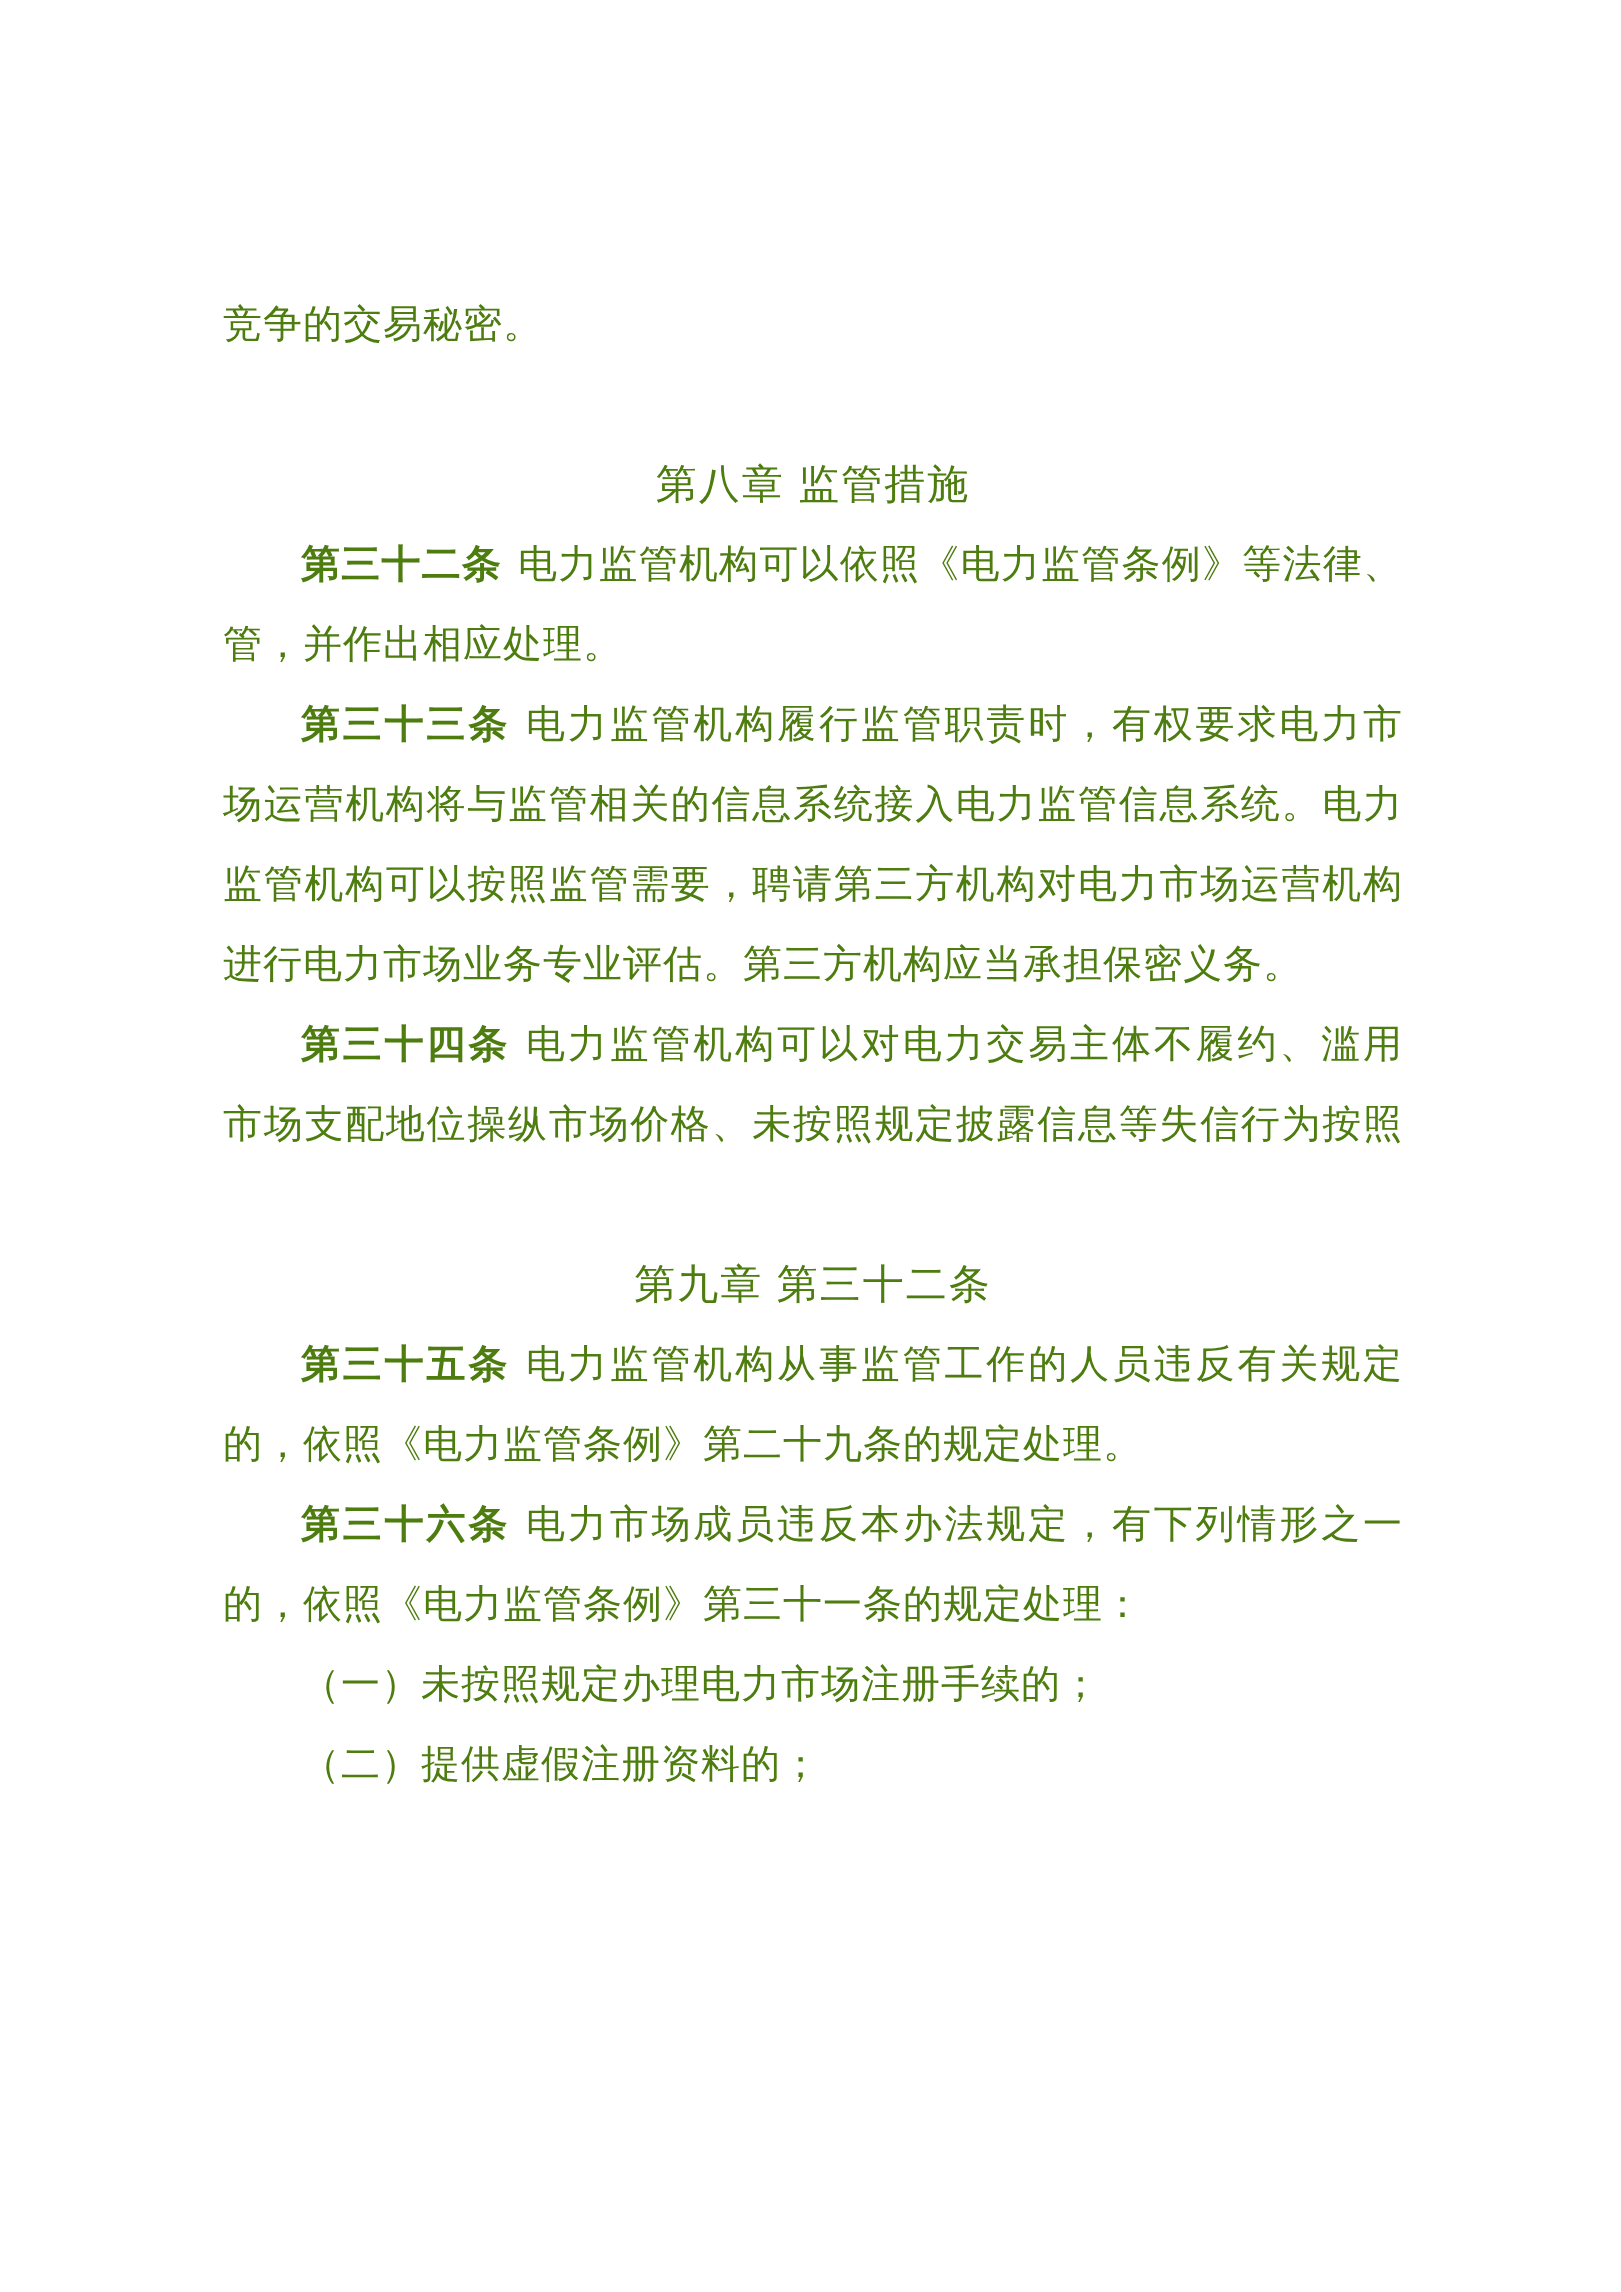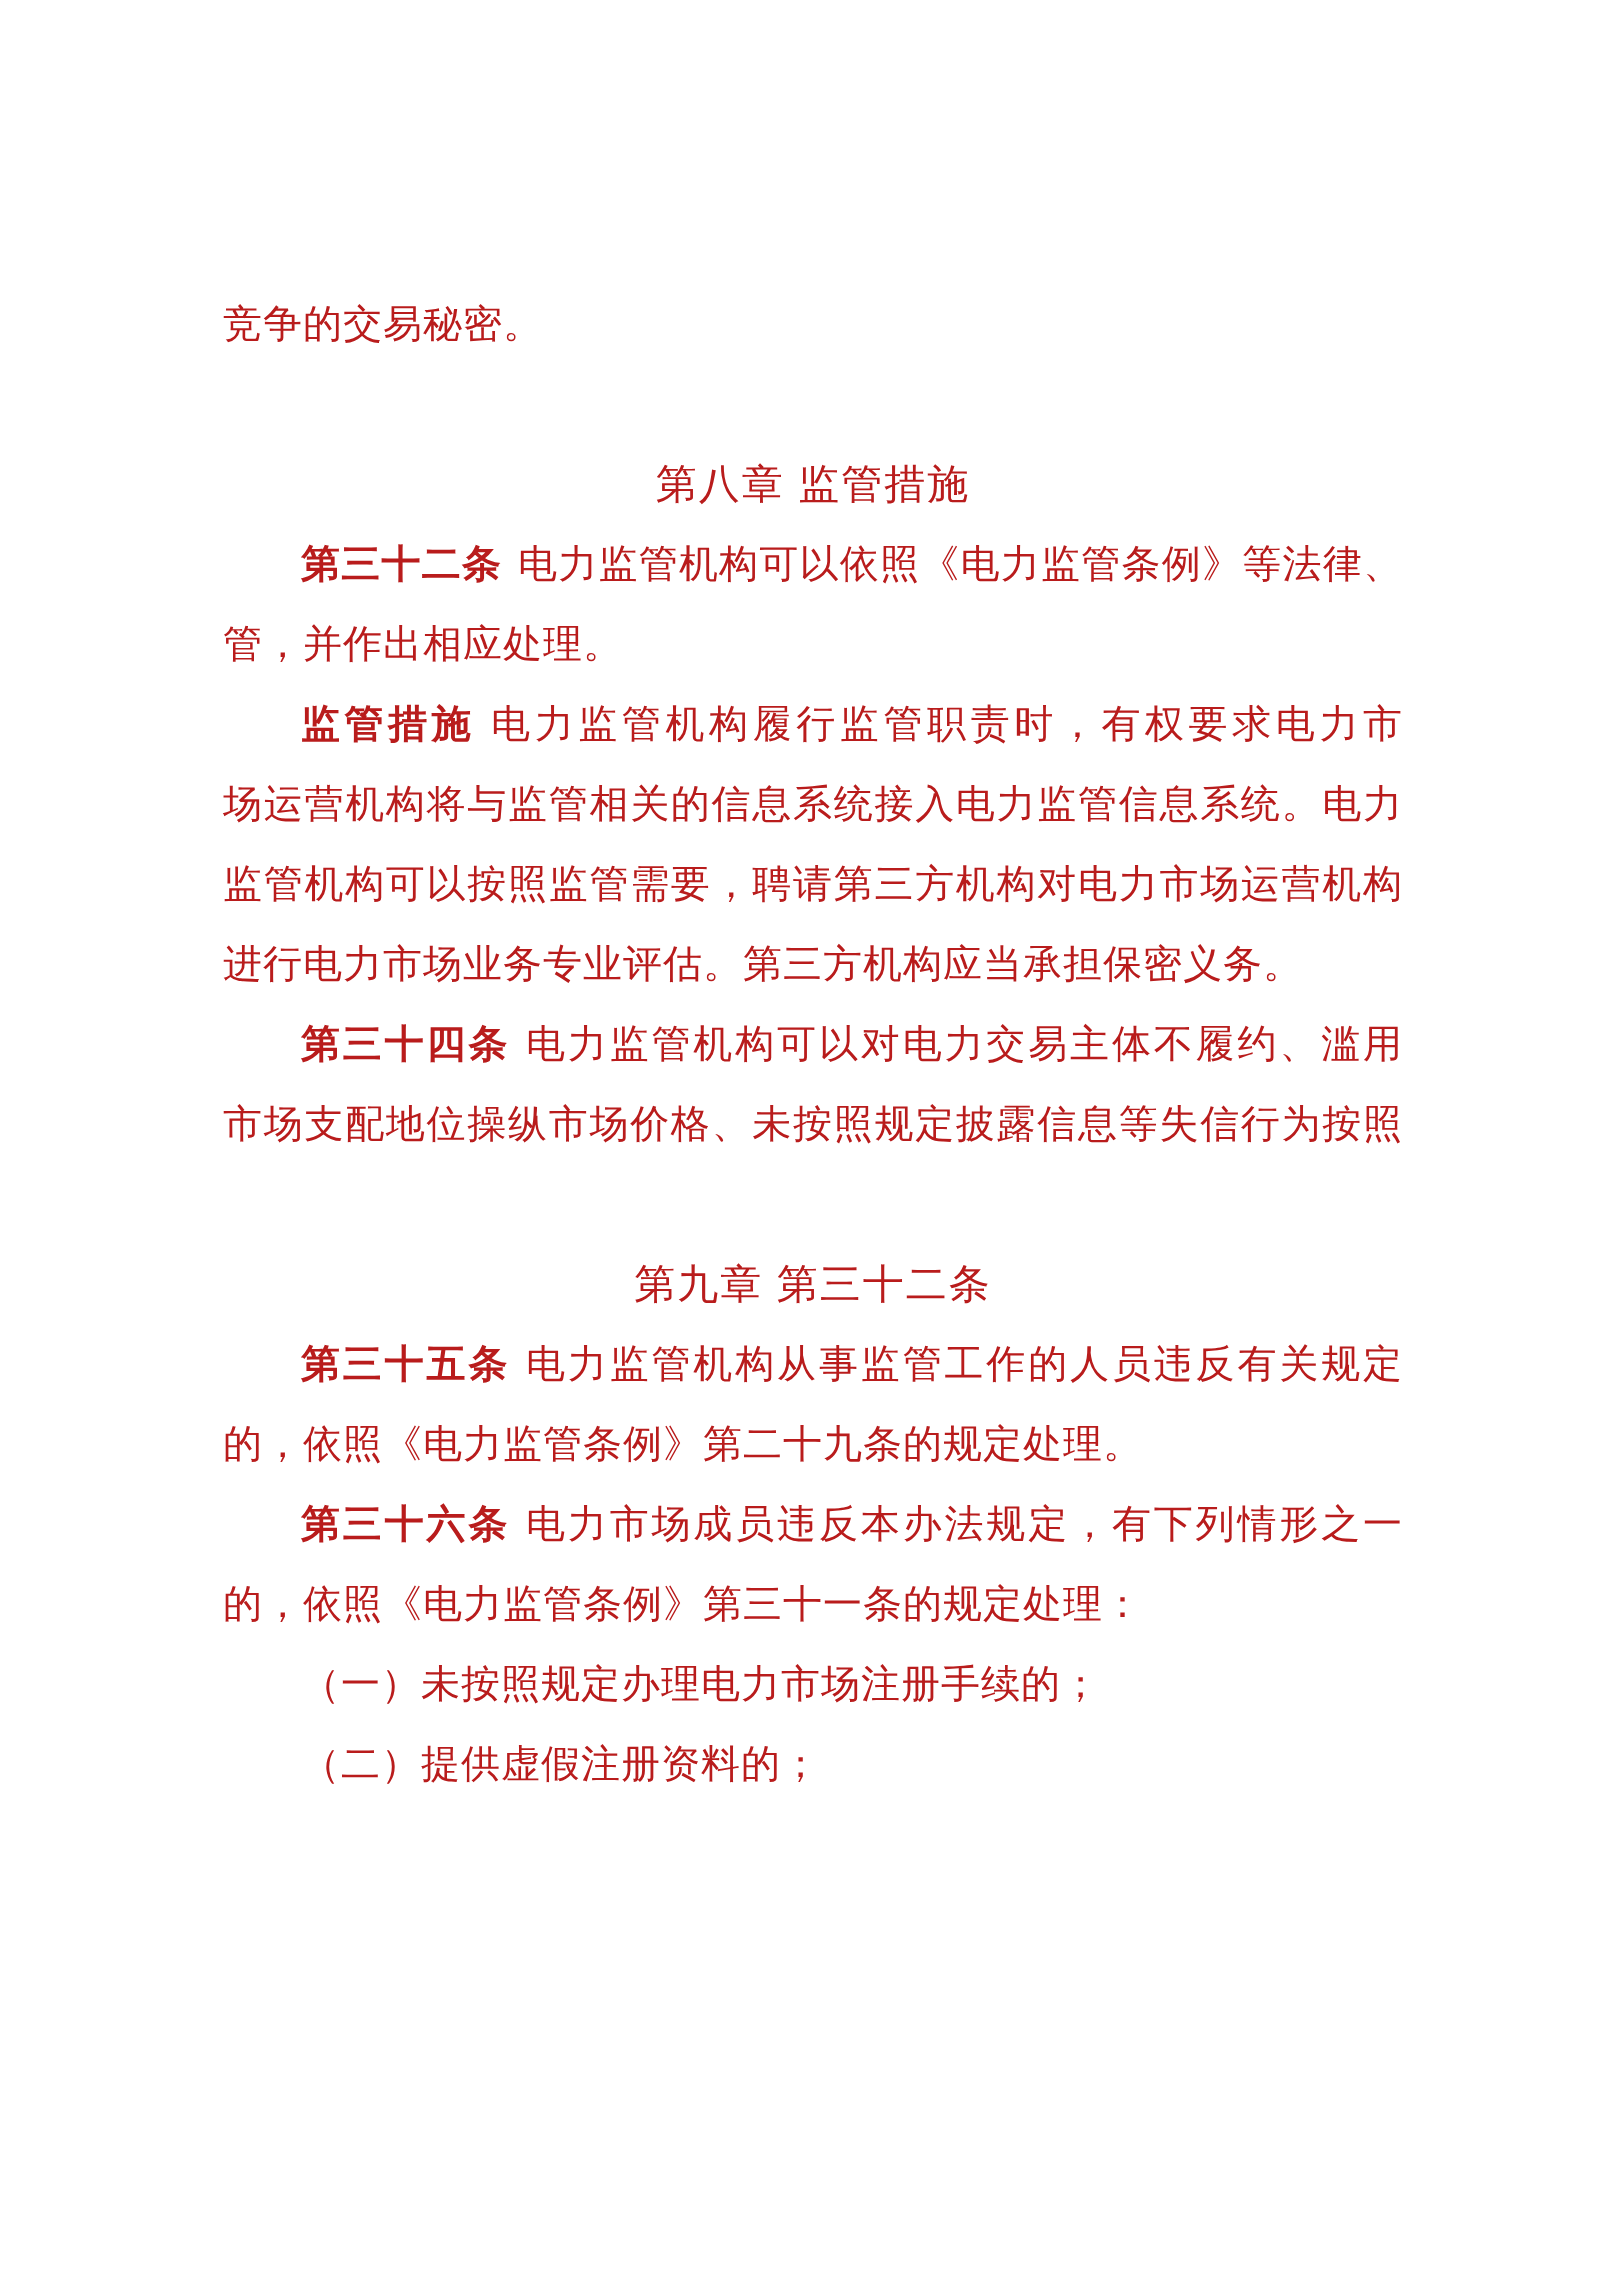--- a/index.html
+++ b/index.html
@@ -1,21 +1,21 @@
 <!DOCTYPE html>
 <html><head>
 <meta charset="utf-8">
 <style>
   html,body{margin:0;padding:0;background:#ffffff;}
   .page{
     position:relative;
     width:1621px;
     height:2228px;
     background:#ffffff;
-    color:#b91c1c;
+    color:#4d7c0f;
     font-family:"Liberation Serif", serif;
     overflow:hidden;
   }
   .textblock{
     position:absolute;
     left:223px;
     top:284px;
     width:1180px;
   }
   .line{
@@ -58,21 +58,21 @@
 
     <div class="line">竞争的交易秘密。</div>
 
     <div class="line blank"></div>
 
     <div class="line heading">第八章 监管措施</div>
 
     <div class="line full indent"><span class="num">第三十二条</span><span>电力监管机构可以依照《电力监管条例》等法律、</span></div>
     <div class="line">管，并作出相应处理。</div>
 
-    <div class="line full indent"><span class="num">监管措施</span><span>电力监管机构履行监管职责时，有权要求电力市</span></div>
+    <div class="line full indent"><span class="num">第三十三条</span><span>电力监管机构履行监管职责时，有权要求电力市</span></div>
     <div class="line full">场运营机构将与监管相关的信息系统接入电力监管信息系统。电力</div>
     <div class="line full">监管机构可以按照监管需要，聘请第三方机构对电力市场运营机构</div>
     <div class="line">进行电力市场业务专业评估。第三方机构应当承担保密义务。</div>
 
     <div class="line full indent"><span class="num">第三十四条</span><span>电力监管机构可以对电力交易主体不履约、滥用</span></div>
     <div class="line full">市场支配地位操纵市场价格、未按照规定披露信息等失信行为按照</div>
 
     <div class="line blank"></div>
 
     <div class="line heading">第九章 第三十二条</div>

